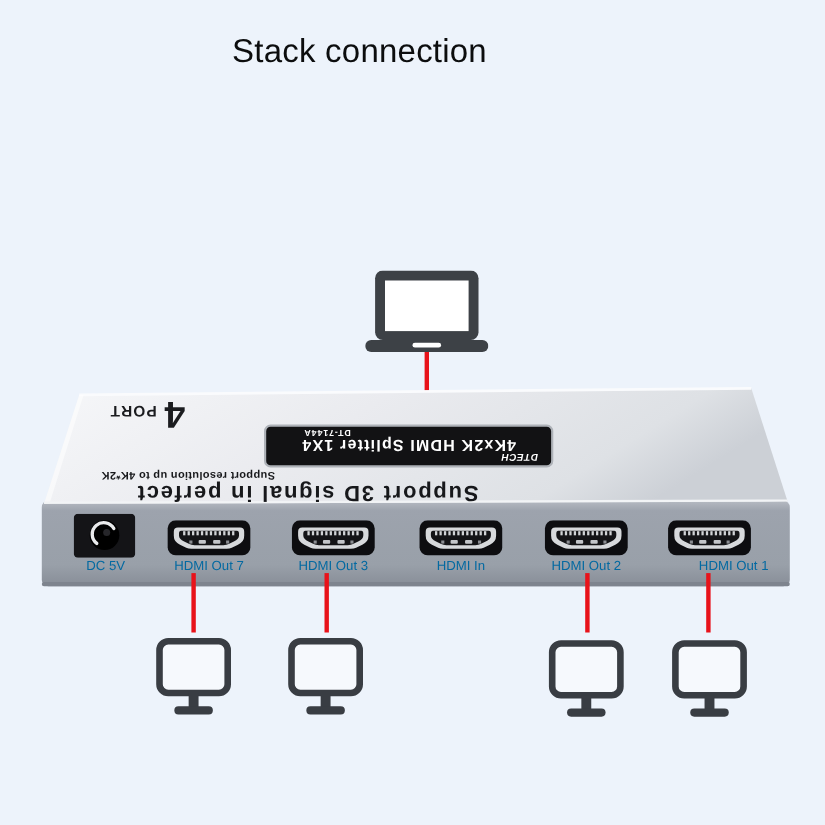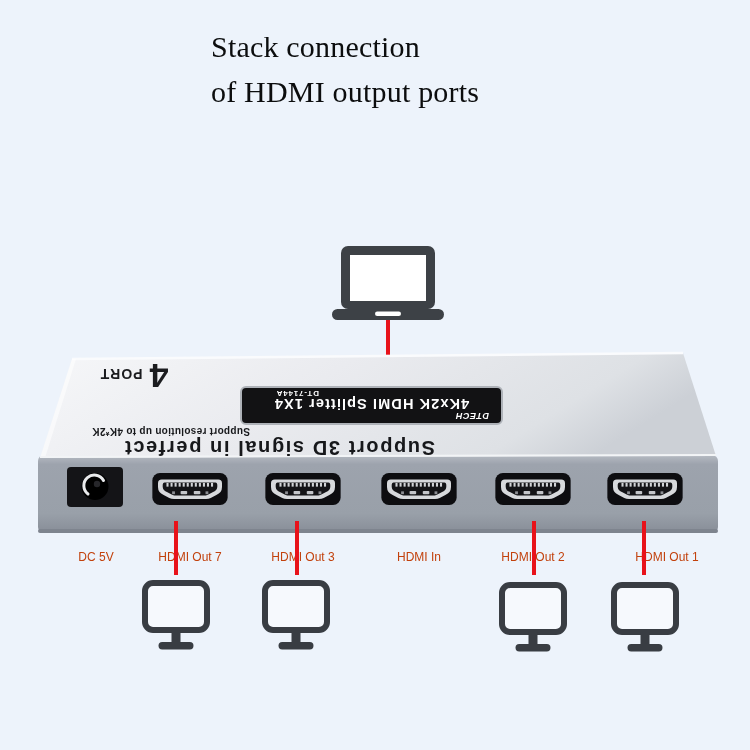--- a/index.html
+++ b/index.html
@@ -4,21 +4,21 @@
 <style>
   html,body{margin:0;padding:0;}
   .canvas{
     position:relative; width:750px; height:750px; overflow:hidden;
     background:#edf3fb;
     font-family:"Liberation Sans", sans-serif;
   }
   .abs{position:absolute;}
   
   .headline{left:211px; top:24px; color:#0c0d0e; font-size:30px; line-height:45px; letter-spacing:.2px;}
-  .headline div{white-space:nowrap;font-family:Liberation Serif, serif;}
+  .headline div{white-space:nowrap;}
   
   .section-label{color:#0c0d0e; font-size:30px; text-align:center; white-space:nowrap;}
   .input-label{left:117px; top:198px; width:500px;}
   .output-label{left:81px; top:665px; width:600px;}
   
   .red-line{width:4px; background:#e8121a;}
   
   .flip{transform:rotate(180deg);}
   .port-badge{left:90px; top:354px; width:88px; height:44px; display:flex; align-items:center; justify-content:center; gap:7px; color:#1b1c1f;}
   .port-badge .num{font-size:34px; font-weight:bold; line-height:34px;}
@@ -28,30 +28,29 @@
     background:#121214; border:2px solid #aeb2b8; border-radius:6px;
     box-sizing:border-box; color:#ffffff;
   }
   .brand-plate .brand{position:absolute; top:2px; left:12px; font-size:9px; font-weight:bold; font-style:italic; letter-spacing:.5px;}
   .brand-plate .title{position:absolute; top:11px; left:0; width:100%; text-align:center; font-size:14.5px; font-weight:bold; letter-spacing:1.1px; white-space:nowrap;}
   .brand-plate .model{position:absolute; bottom:1px; right:34px; font-size:8px; font-weight:bold; letter-spacing:.8px;}
   .support-text{left:57px; top:425px; width:378px; height:33px; color:#17181b;}
   .support-text .l1{font-size:20px; font-weight:bold; letter-spacing:1.6px; line-height:21px; white-space:nowrap;}
   .support-text .l2{font-size:10px; font-weight:bold; letter-spacing:.3px; line-height:11px; text-align:right; margin-right:35px; white-space:nowrap;}
   
-  .panel-label{top:507px; color:#c2410c; font-size:12px; font-weight:500; text-align:center; white-space:nowrap; width:96px;margin-top:43px;}
+  .panel-label{top:507px; color:#0369a1; font-size:12px; font-weight:500; text-align:center; white-space:nowrap; width:96px;}
 </style>
 </head>
 <body>
 
 <div class="canvas">
 
   <div class="abs headline">
     <div>Stack connection</div>
-    <div>of HDMI output ports</div>
   </div>
 
 
   <svg class="abs" style="left:332px; top:246px;" width="112" height="75" viewBox="0 0 112 75">
     <rect x="9" y="0" width="94" height="63" rx="7" fill="#3d4146"></rect>
     <rect x="18" y="9" width="76" height="46" fill="#ffffff"></rect>
     <rect x="0" y="63" width="112" height="11" rx="5.5" fill="#3d4146"></rect>
     <rect x="43" y="65.5" width="26" height="4.5" rx="2.2" fill="#ffffff"></rect>
   </svg>
 

